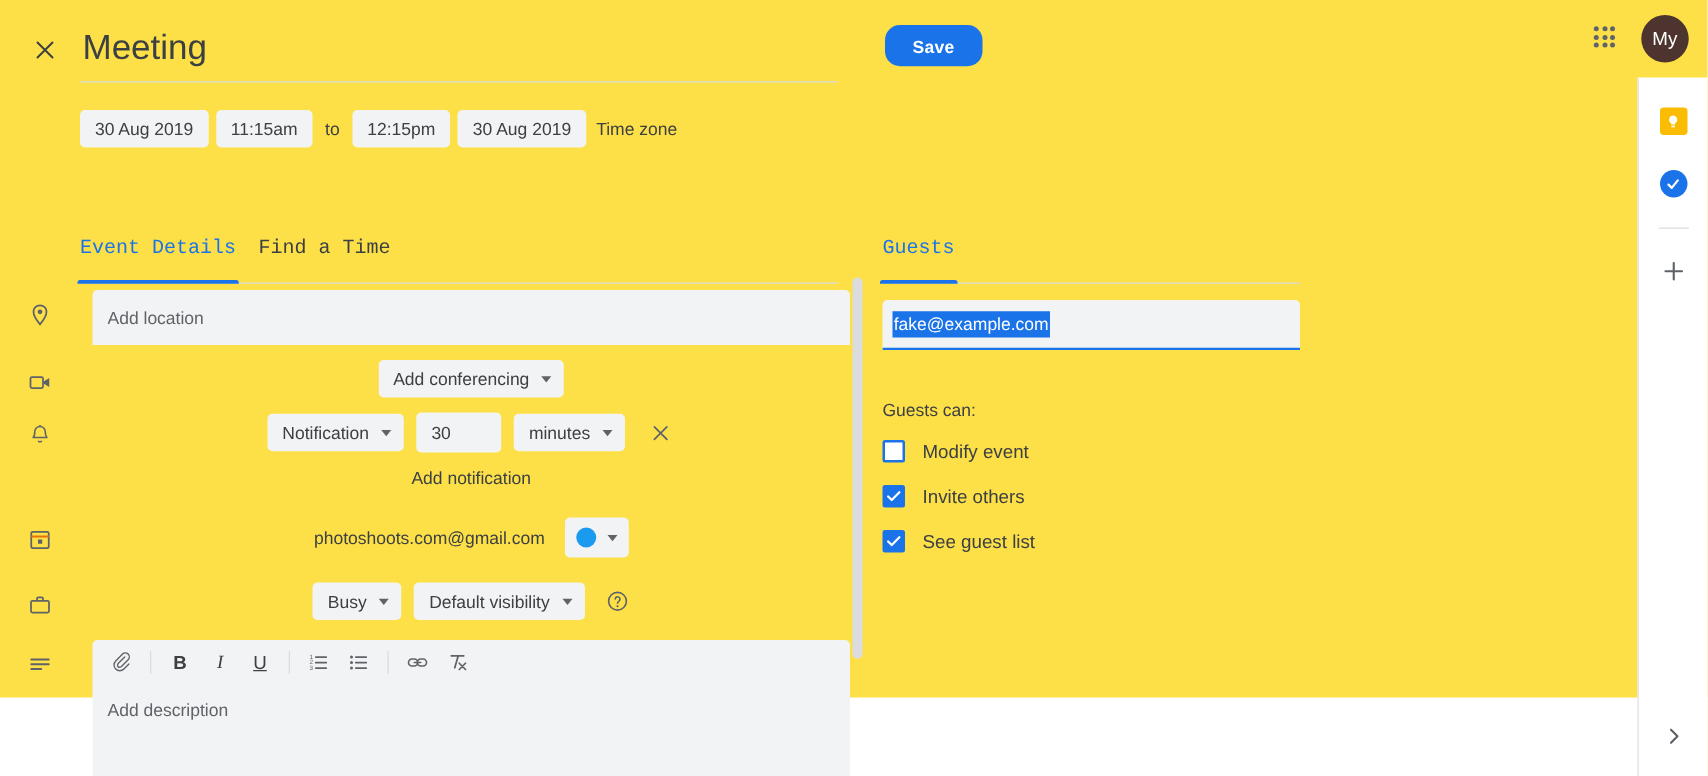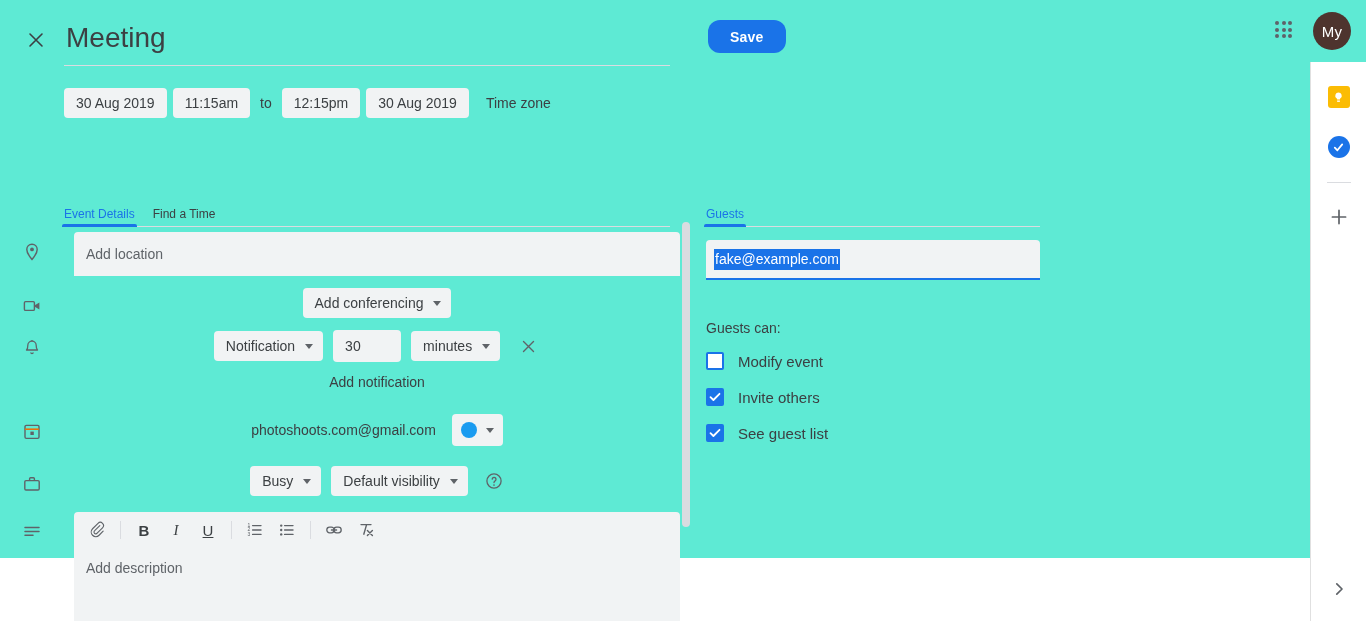--- a/index.html
+++ b/index.html
@@ -4,21 +4,21 @@
 <style>
   * { box-sizing: border-box; }
   html, body {
     margin: 0; padding: 0;
     width: 1366px; height: 621px;
     overflow: hidden;
     background: #ffffff;
     font-family: "Liberation Sans", sans-serif;
     color: #3c4043;
   }
-  .page { position: relative; width: 1366px; height: 558px; background: #5eead4; }
+  .page { position: relative; width: 1366px; height: 558px; background: #fde047; }
 
   
   .close-btn {
     position: absolute; left: 20px; top: 24px;
     width: 32px; height: 32px;
     display: flex; align-items: center; justify-content: center;
     cursor: pointer; border-radius: 50%;
   }
   .close-btn svg { display: block; }
 
@@ -85,21 +85,21 @@
     font-family: "Liberation Sans", sans-serif;
     display: inline-flex; align-items: center; cursor: pointer;
   }
   .chip.dd { gap: 10px; padding-right: 10px; }
 
   .datetime-row {
     position: absolute; left: 64px; top: 88px;
     display: flex; align-items: center; gap: 6px;
   }
   .to-label { font-size: 14px; color: #3c4043; padding: 0 4px; }
-  .tz-label { font-size: 14px; color: #3c4043; margin-left: 11px; cursor: pointer; }
+  .tz-label { font-size: 14px; color: #3c4043; margin-left: 2px; cursor: pointer; }
 
   .allday-row {
     position: absolute; left: 64px; top: 131px;
     display: flex; align-items: center; gap: 12px;
   }
   .cb {
     width: 18px; height: 18px; border-radius: 2px;
     border: 2px solid #1a73e8; background: #fff;
     display: inline-flex; align-items: center; justify-content: center;
     cursor: pointer; flex: none;
@@ -107,22 +107,22 @@
   .cb.checked { background: #1a73e8; border-color: #1a73e8; }
   .cb.checked svg { display: block; }
   .cb svg { display: none; }
   .allday-label { font-size: 14px; color: #3c4043; }
 
   
   .tabs-left { position: absolute; left: 64px; top: 196px; width: 606px; }
   .tabs-right { position: absolute; left: 706px; top: 196px; width: 334px; }
   .tabs-row { display: flex; gap: 18px; align-items: flex-end; height: 30px; }
   .tab {
-    font-size: 12px; color: #3c4043; cursor: pointer;
-    padding-bottom: 5px; position: relative;
+    font-size: 16px; color: #3c4043; cursor: pointer;
+    padding-bottom: 19px; position: relative; font-family: Liberation Mono, monospace;
   }
   .tab.active { color: #1a73e8; }
   .tab.active:after {
     content: ""; position: absolute; left: -2px; right: -2px; bottom: -1px;
     height: 3px; background: #1a73e8; border-radius: 2px 2px 0 0;
   }
   .tabs-rule { height: 1px; background: #dadce0; width: 100%; }
 
   
   .left-col { position: absolute; left: 0; top: 232px; width: 690px; }

